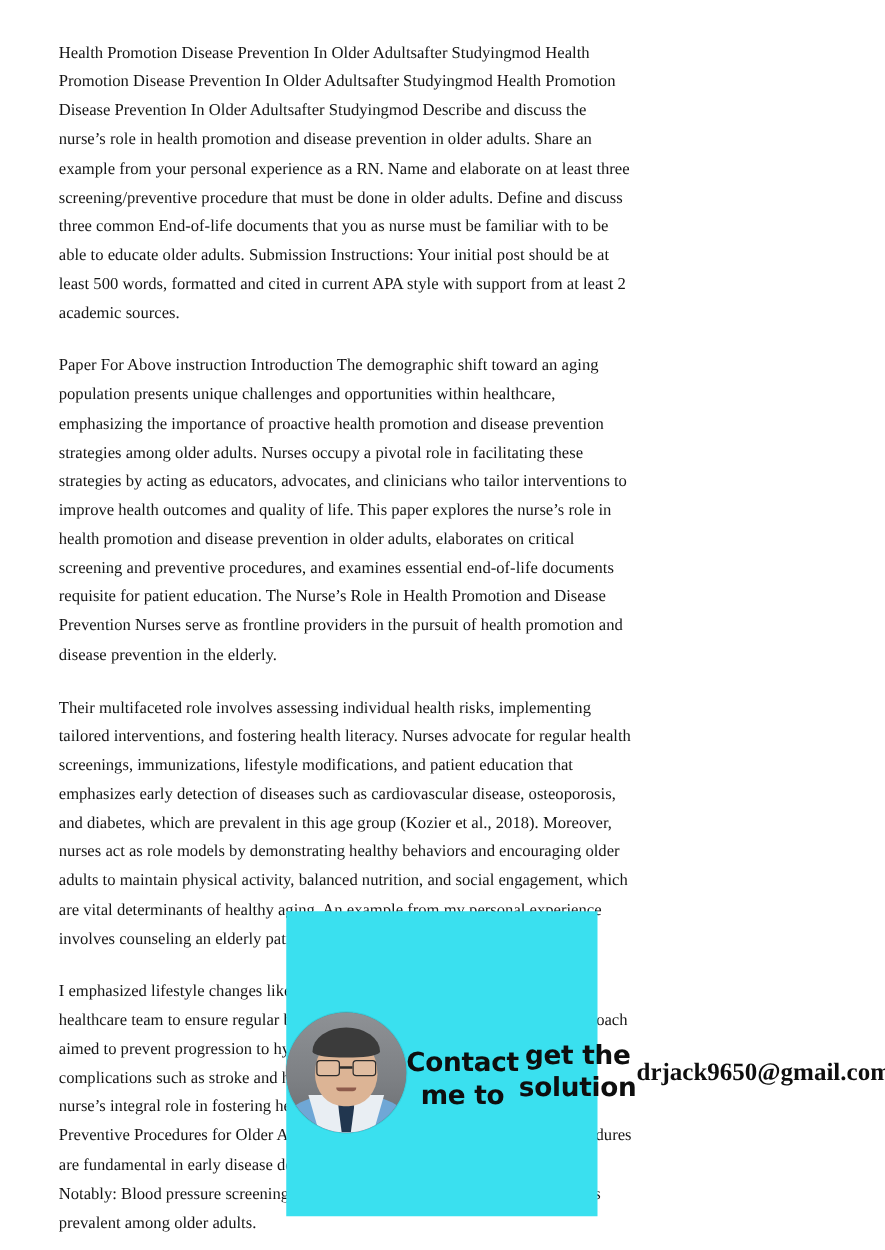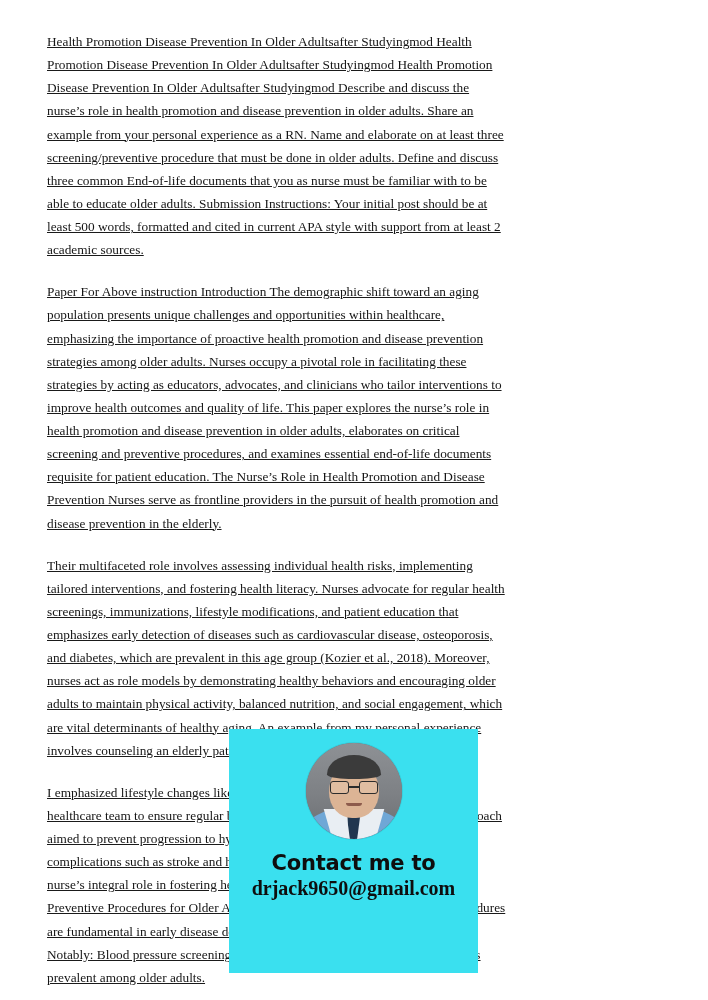--- a/index.html
+++ b/index.html
@@ -15,21 +15,20 @@
     color: #1a1a1a;
     overflow: hidden;
   }
   .page {
     position: relative;
     width: 584px;
     height: 1000px;
     background: #ffffff;
     box-sizing: border-box;
     padding: 30px 76px 0 47px;
-    text-decoration: underline;
   }
   .doc-body {
     font-size: 13.3px;
     line-height: 1.74;
     text-align: left;
     color: #151515;
   }
   .para {
     margin: 0 0 19px 0;
   }
@@ -38,21 +37,21 @@
   }
   
   .overlay-card {
     position: absolute;
     left: 229px;
     top: 729px;
     width: 249px;
     height: 244px;
     background: #3ae0ef;
     display: flex;
-    flex-direction: column;
+    flex-direction: row;
     align-items: center;
     justify-content: flex-start;
     padding-top: 14px;
     box-sizing: border-box;
   }
   .avatar {
     width: 96px;
     height: 96px;
     border-radius: 50%;
     overflow: hidden;
@@ -210,15 +209,16 @@
       <div class="face"></div>
       <div class="hair"></div>
       <div class="glasses">
         <div class="lens l"></div>
         <div class="lens r"></div>
         <div class="bridge"></div>
       </div>
       <div class="mouth"></div>
     </div>
     <div class="overlay-line1">Contact me to</div>
+    <div class="overlay-line2">get the solution</div>
     <div class="overlay-email">drjack9650@gmail.com</div>
   </div>
 </div>
 
 </body></html>

